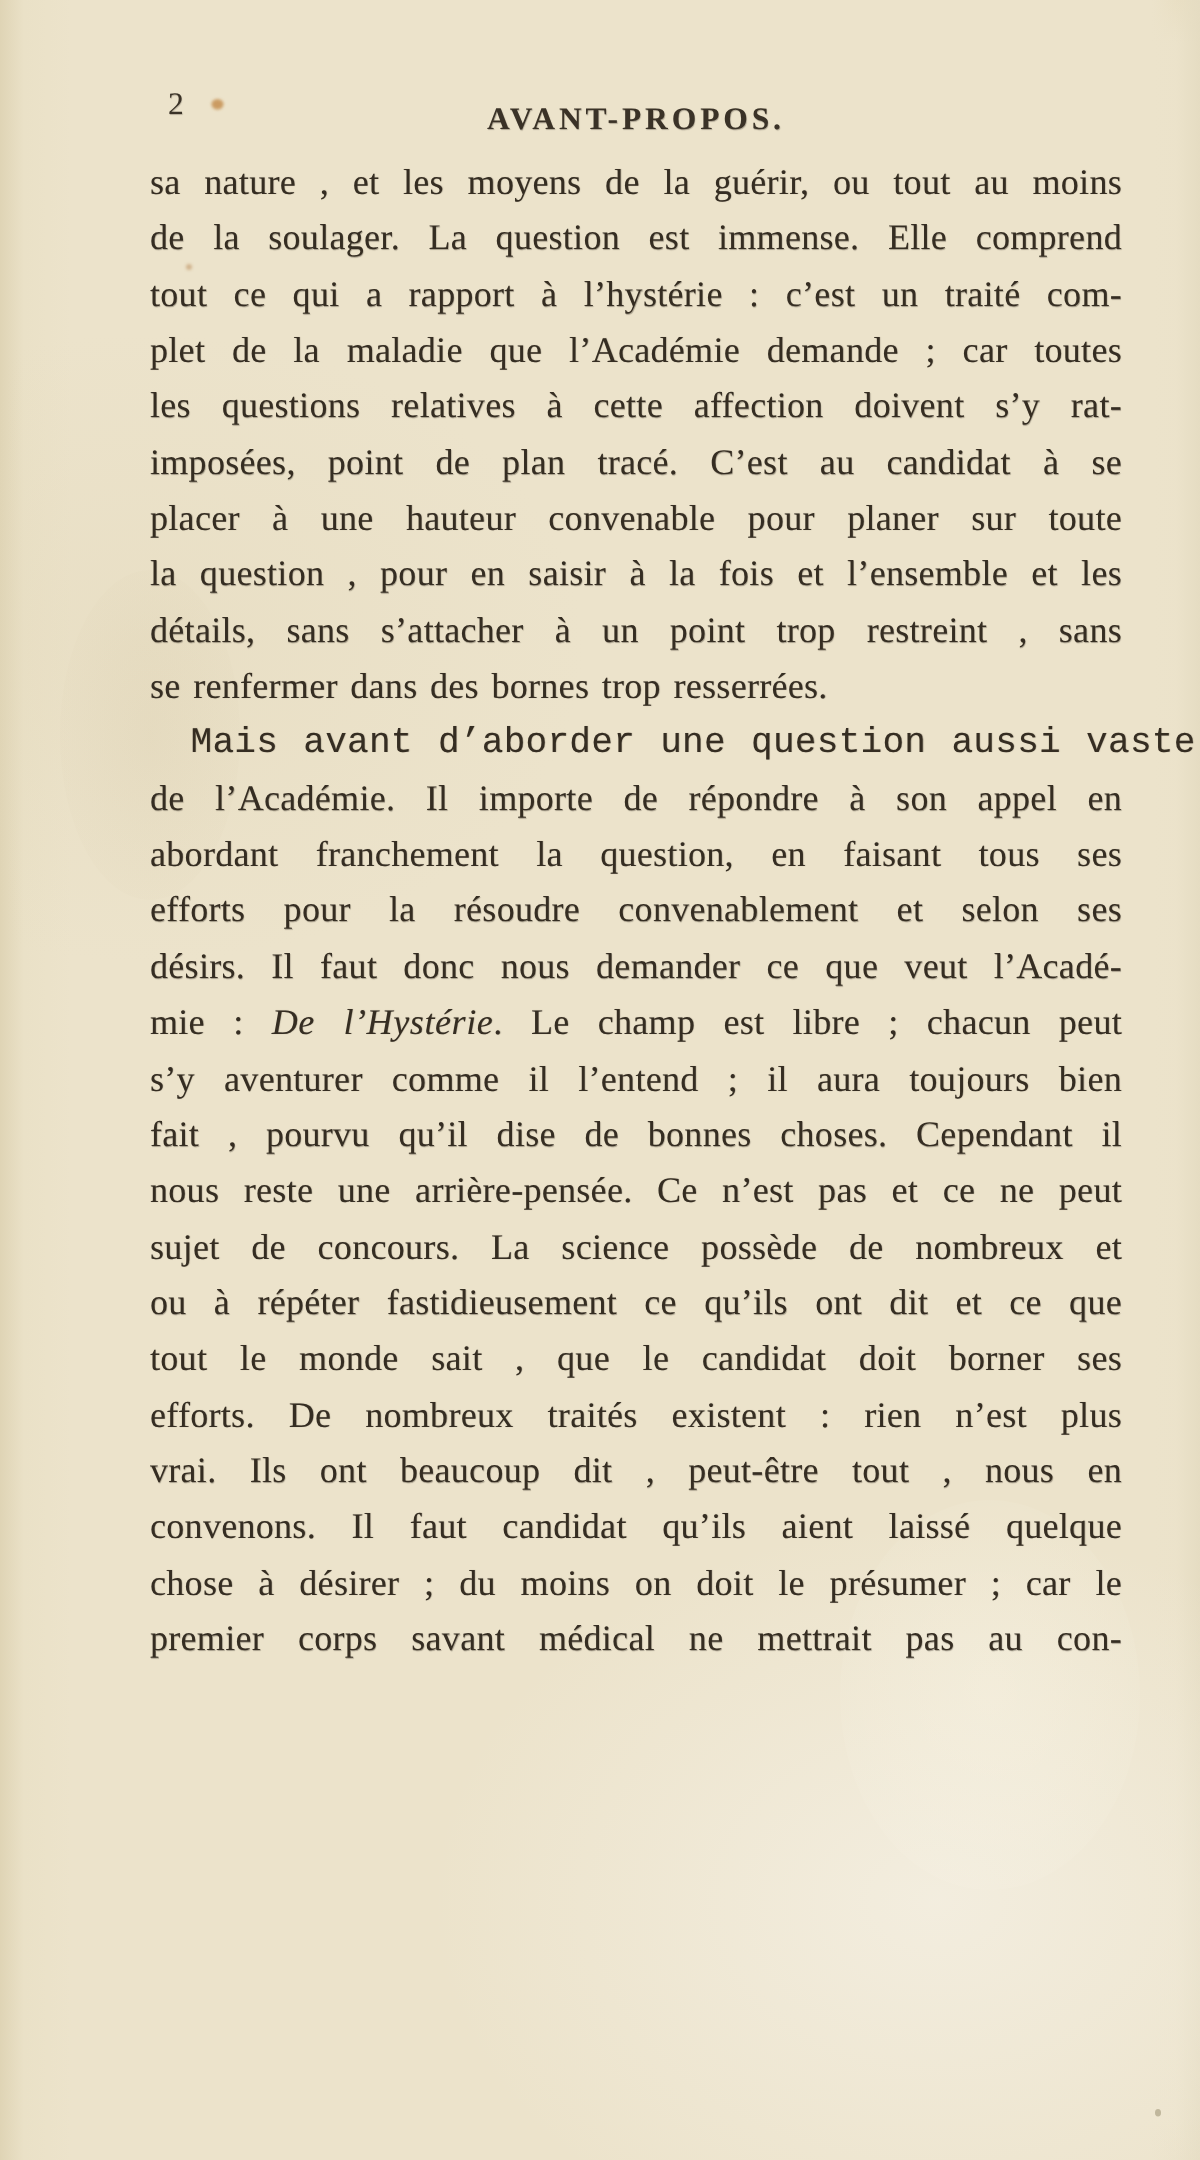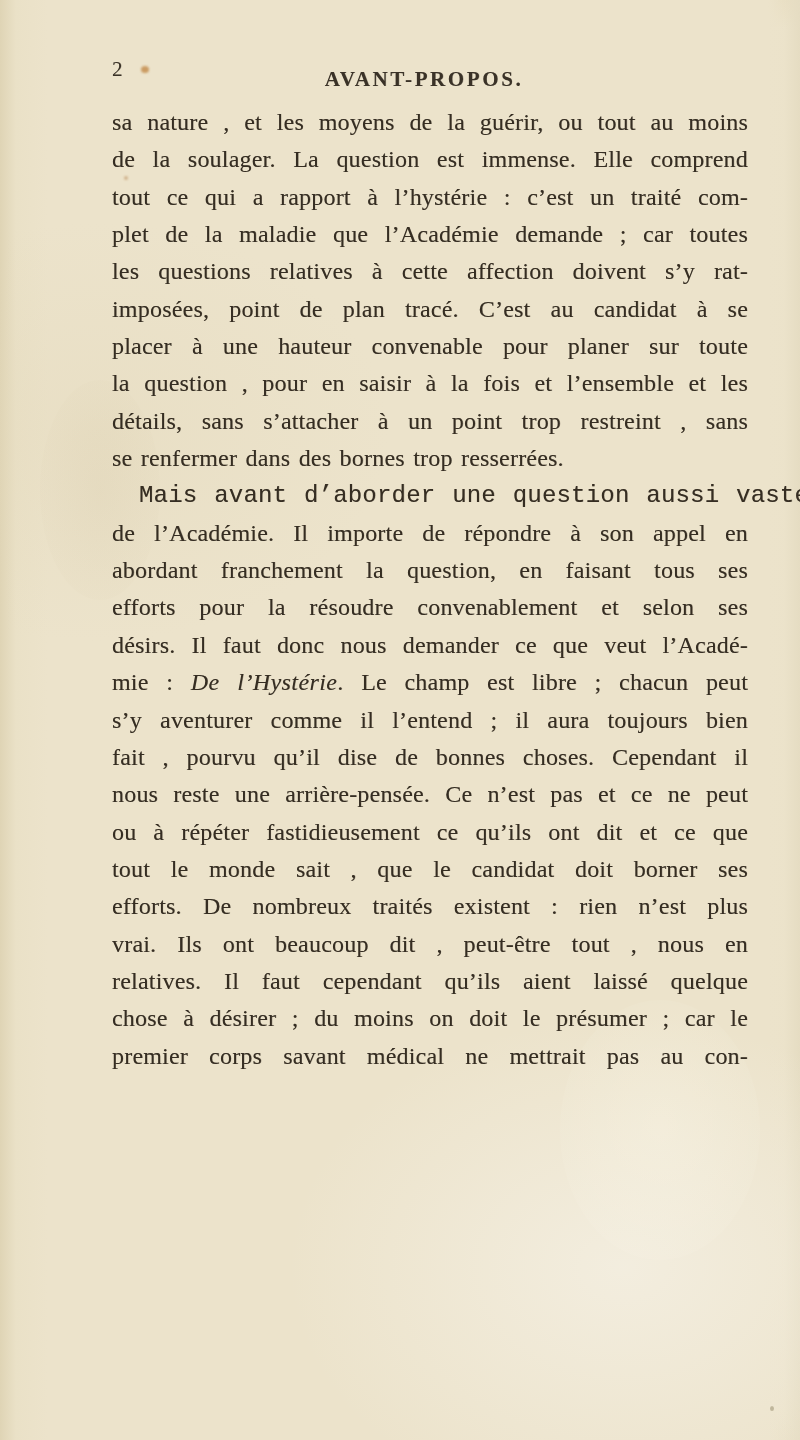--- a/index.html
+++ b/index.html
@@ -47,21 +47,20 @@
     letter-spacing: 0.2px;
     word-spacing: 0.09em;
     text-shadow: 0.35px 0.35px 0.55px rgba(53,45,34,0.38);
   }
   .line {
     height: 37.35px;
     line-height: 37.35px;
     white-space: nowrap;
     text-align: justify;
     text-align-last: justify;
-    margin-left: 12px;
   }
   .line.no-justify { text-align: left; text-align-last: left; }
   .line.indent { padding-left: 27px; box-sizing: border-box; font-family: Liberation Mono, monospace; }
   .line .italic { font-style: italic; letter-spacing: 0.4px; }
   .spot { position: absolute; border-radius: 50%; pointer-events: none; }
   .spot.main-fox   { top: 66px;  left: 141px; width: 8px; height: 7px; background: #c08440; opacity: 0.75; filter: blur(1px); }
   .spot.small-fox  { top: 176px; left: 124px; width: 4px; height: 4px; background: #b5834f; opacity: 0.5;  filter: blur(1px); }
   .spot.corner-speck { top: 1406px; left: 770px; width: 4px; height: 5px; background: #9b9172; opacity: 0.55; filter: blur(0.5px); }
   .spot.mottle1 { top: 380px; left: 40px;  width: 120px; height: 220px; background: radial-gradient(ellipse, rgba(190,172,132,0.10), rgba(190,172,132,0)); border-radius: 50%; }
   .spot.mottle2 { top: 1000px; left: 560px; width: 200px; height: 260px; background: radial-gradient(ellipse, rgba(255,252,240,0.25), rgba(255,252,240,0)); border-radius: 50%; }
@@ -93,21 +92,22 @@
       <div class="line no-justify"><span>se renfermer dans des bornes trop resserrées.</span></div>
       <div class="line indent"><span>Mais avant d’aborder une question aussi vaste , il</span></div>
       <div class="line"><span>de l’Académie. Il importe de répondre à son appel en</span></div>
       <div class="line"><span>abordant franchement la question, en faisant tous ses</span></div>
       <div class="line"><span>efforts pour la résoudre convenablement et selon ses</span></div>
       <div class="line"><span>désirs. Il faut donc nous demander ce que veut l’Acadé-</span></div>
       <div class="line"><span>mie : </span><span class="italic">De l’Hystérie</span><span>. Le champ est libre ; chacun peut</span></div>
       <div class="line"><span>s’y aventurer comme il l’entend ; il aura toujours bien</span></div>
       <div class="line"><span>fait , pourvu qu’il dise de bonnes choses. Cependant il</span></div>
       <div class="line"><span>nous reste une arrière-pensée. Ce n’est pas et ce ne peut</span></div>
+      <div class="line"><span>sujet de concours. La science possède de nombreux et</span></div>
       <div class="line"><span>ou à répéter fastidieusement ce qu’ils ont dit et ce que</span></div>
       <div class="line"><span>tout le monde sait , que le candidat doit borner ses</span></div>
       <div class="line"><span>efforts. De nombreux traités existent : rien n’est plus</span></div>
       <div class="line"><span>vrai. Ils ont beaucoup dit , peut-être tout , nous en</span></div>
-      <div class="line"><span>relatives. Il faut cependant qu’ils aient laissé quelque</span></div>
+      <div class="line"><span>convenons. Il faut candidat qu’ils aient laissé quelque</span></div>
       <div class="line"><span>chose à désirer ; du moins on doit le présumer ; car le</span></div>
       <div class="line"><span>premier corps savant médical ne mettrait pas au con-</span></div>
     </div>
 </div>
 
 </body></html>

